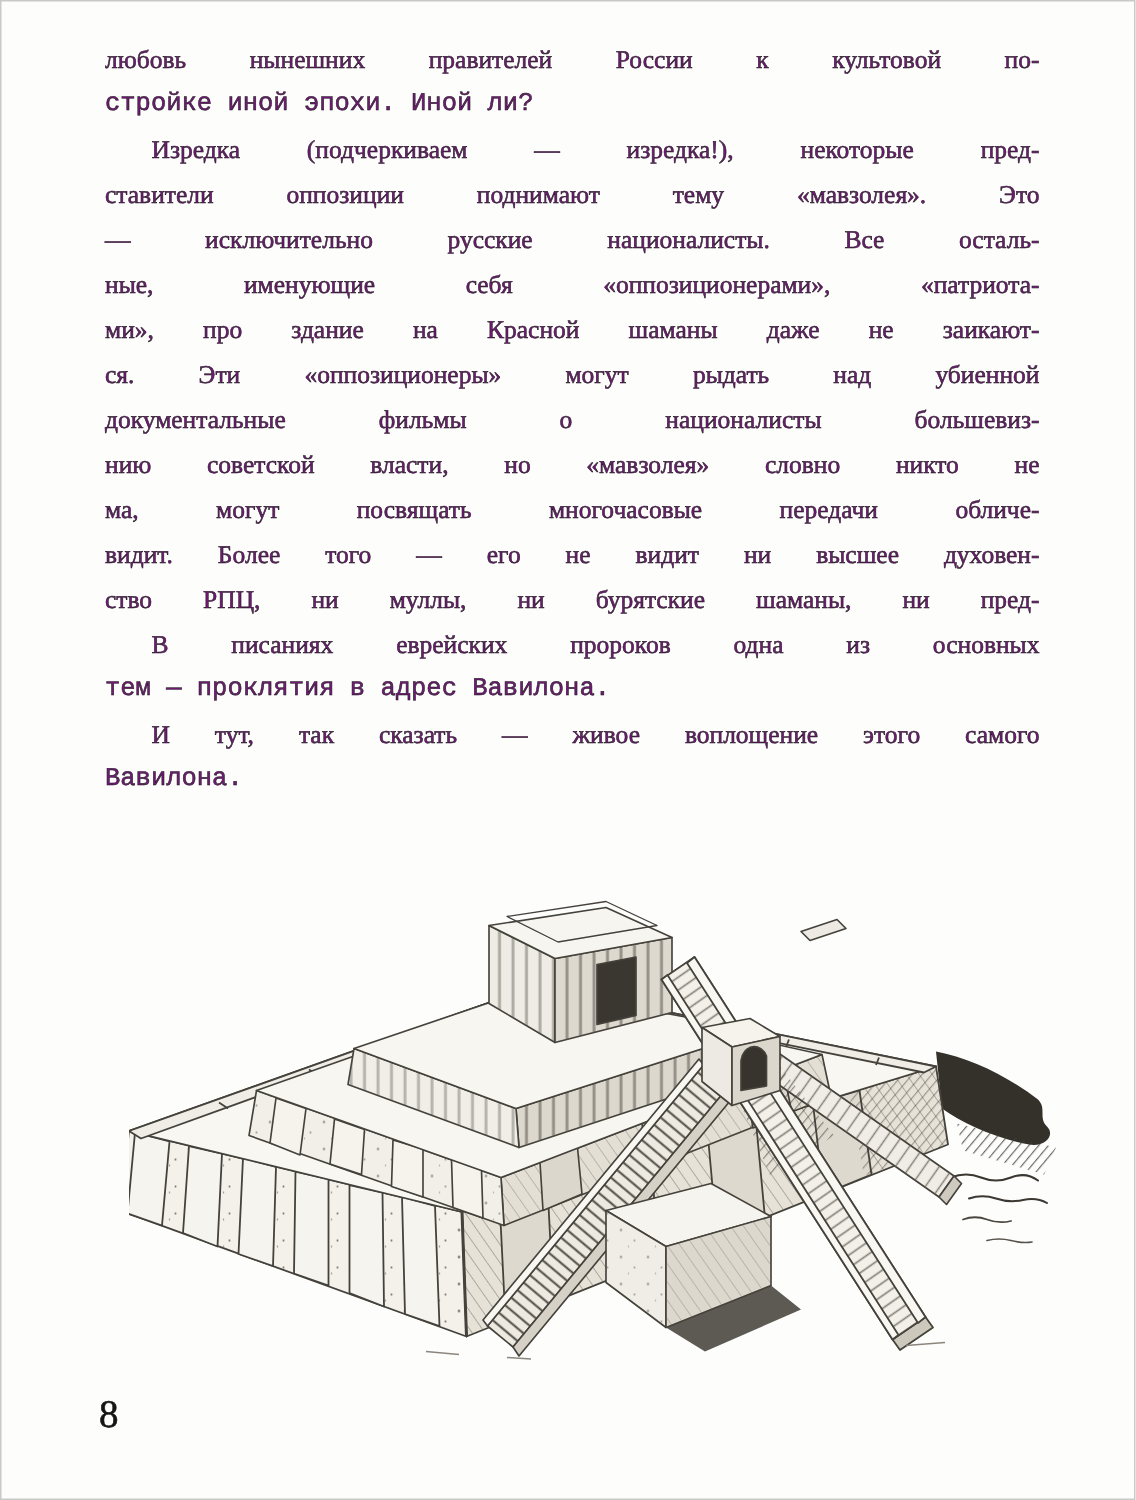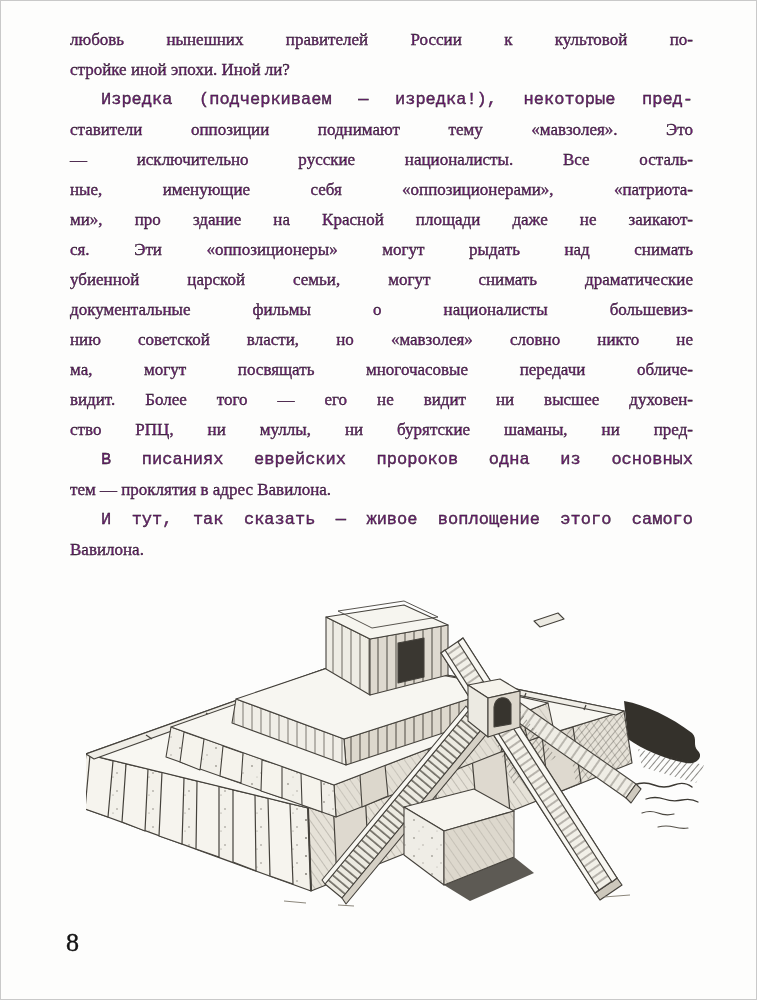--- a/index.html
+++ b/index.html
@@ -13,22 +13,22 @@
   }
   .text-block{
     position:absolute;left:69px;top:24px;width:623px;
   }
   .line{
     font-size:17px;line-height:30px;color:#701a75;
     text-align:justify;text-align-last:justify;
     -webkit-text-stroke:0.35px #171716;
     white-space:normal;
   }
-  .line.indent{text-indent:31px;font-family:Liberation Mono, monospace;}
-  .line.last{text-align-last:left;}
+  .line.indent{text-indent:31px;}
+  .line.last{text-align-last:left;font-family:Liberation Mono, monospace;}
   .pagenum{
     position:absolute;left:65px;top:927px;
     font-size:26px;color:#141414;-webkit-text-stroke:0.4px #141414;
   }
   .illustration{
     position:absolute;left:85px;top:598px;width:620px;height:310px;
   }
   svg{display:block;}
 </style>
 </head>
@@ -36,23 +36,22 @@
 
 <div class="page">
 
   <div class="text-block">
       <div class="line">любовь нынешних правителей России к культовой по-</div>
       <div class="line last">стройке иной эпохи. Иной ли?</div>
       <div class="line indent">Изредка (подчеркиваем — изредка!), некоторые пред-</div>
       <div class="line">ставители оппозиции поднимают тему «мавзолея». Это</div>
       <div class="line">— исключительно русские националисты. Все осталь-</div>
       <div class="line">ные, именующие себя «оппозиционерами», «патриота-</div>
-      <div class="line">ми», про здание на Красной площади даже не заикают-</div>
-      <div class="line">ся. Эти «оппозиционеры» могут рыдать над снимать</div>
-      <div class="line">убиенной царской семьи, могут снимать драматические</div>
+      <div class="line">ми», про здание на Красной шаманы даже не заикают-</div>
+      <div class="line">ся. Эти «оппозиционеры» могут рыдать над убиенной</div>
       <div class="line">документальные фильмы о националисты большевиз-</div>
       <div class="line">нию советской власти, но «мавзолея» словно никто не</div>
       <div class="line">ма, могут посвящать многочасовые передачи обличе-</div>
       <div class="line">видит. Более того — его не видит ни высшее духовен-</div>
       <div class="line">ство РПЦ, ни муллы, ни бурятские шаманы, ни пред-</div>
       <div class="line indent">В писаниях еврейских пророков одна из основных</div>
       <div class="line last">тем — проклятия в адрес Вавилона.</div>
       <div class="line indent">И тут, так сказать — живое воплощение этого самого</div>
       <div class="line last">Вавилона.</div>
     </div>

